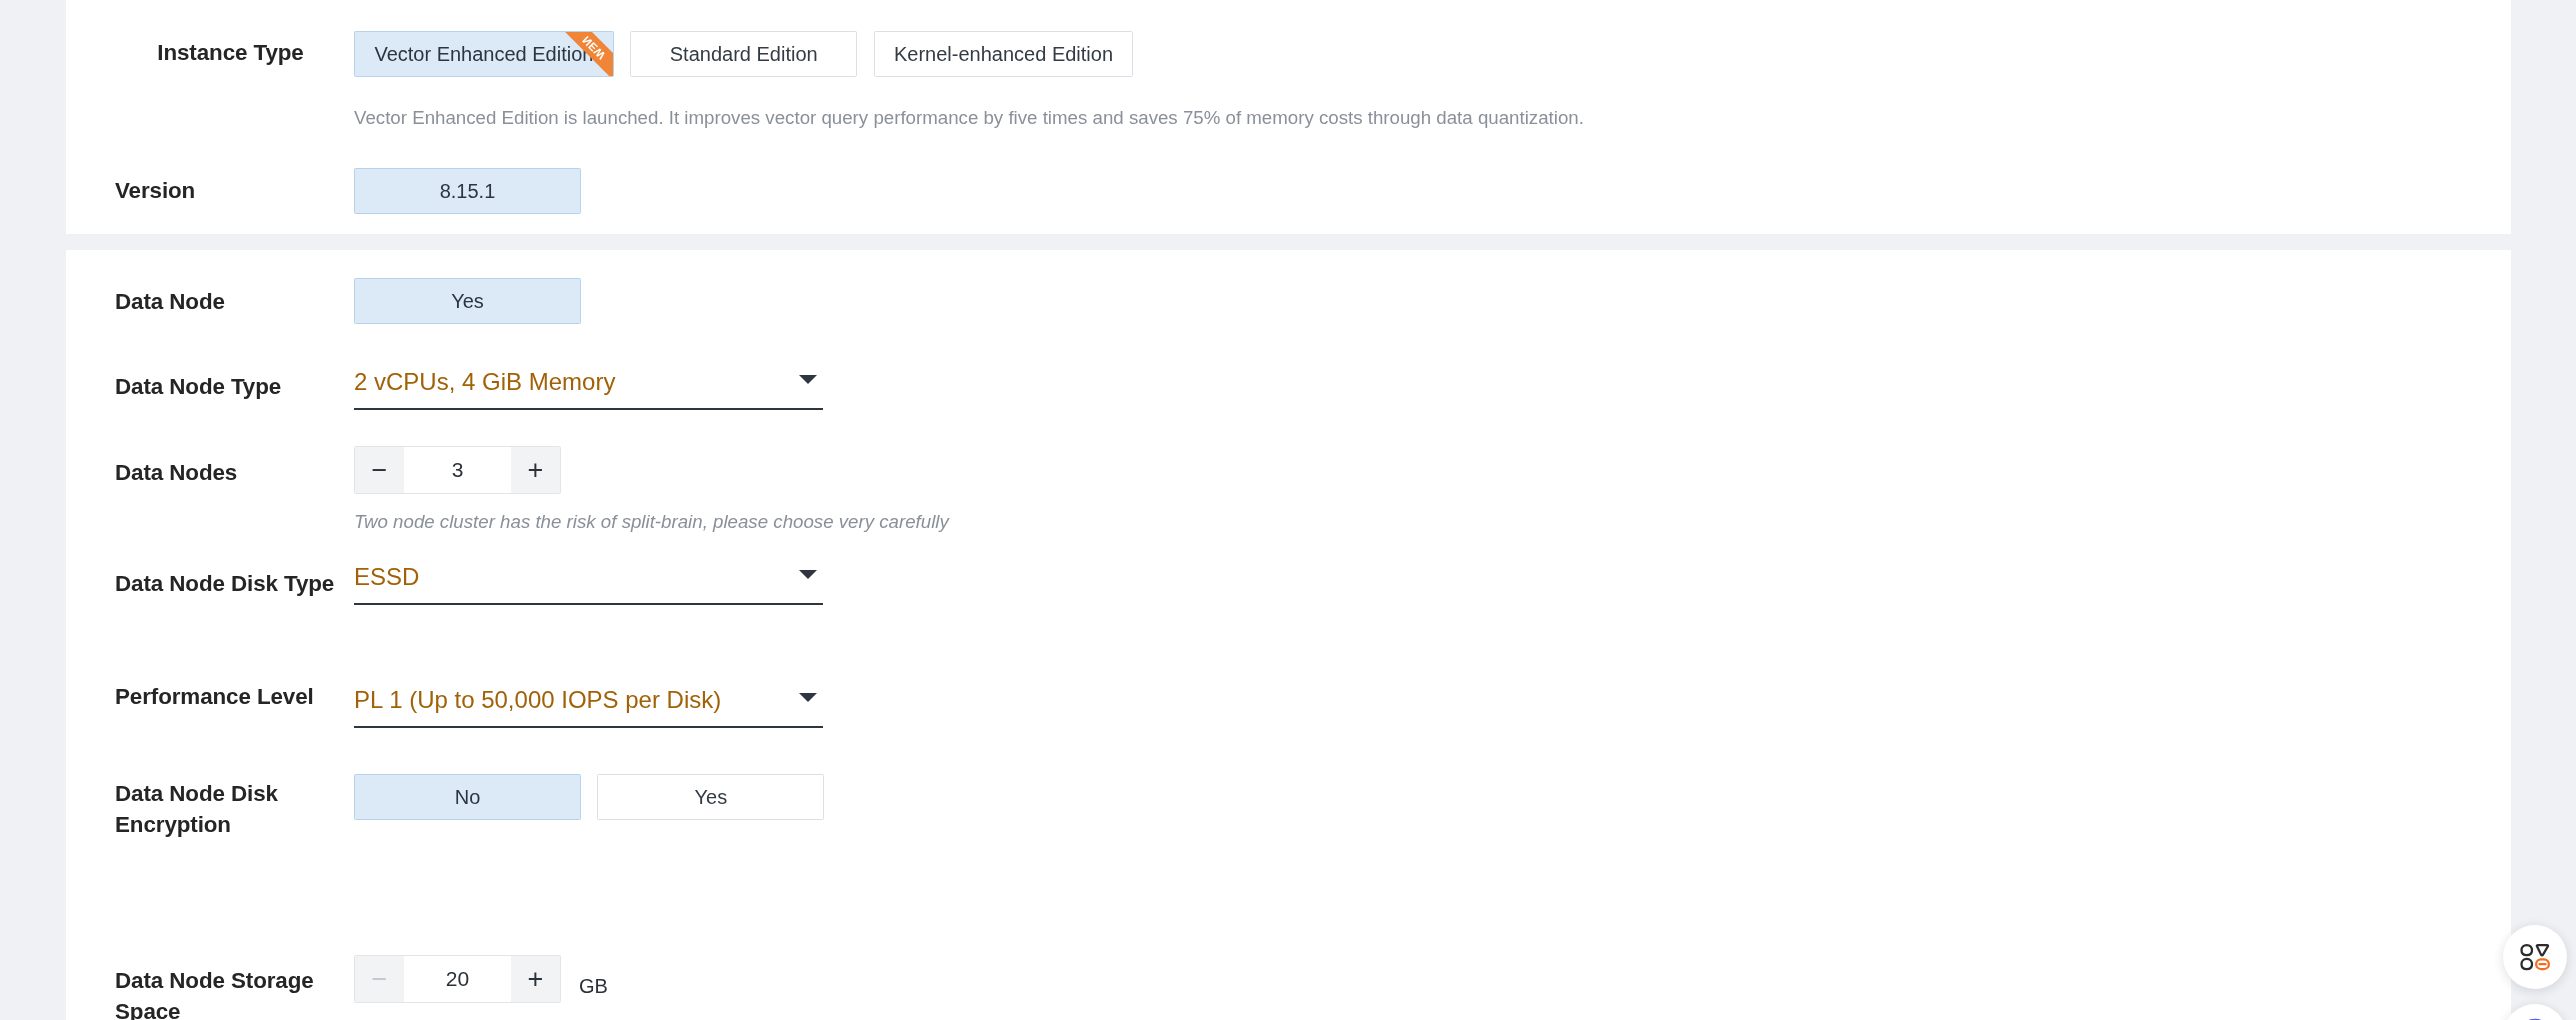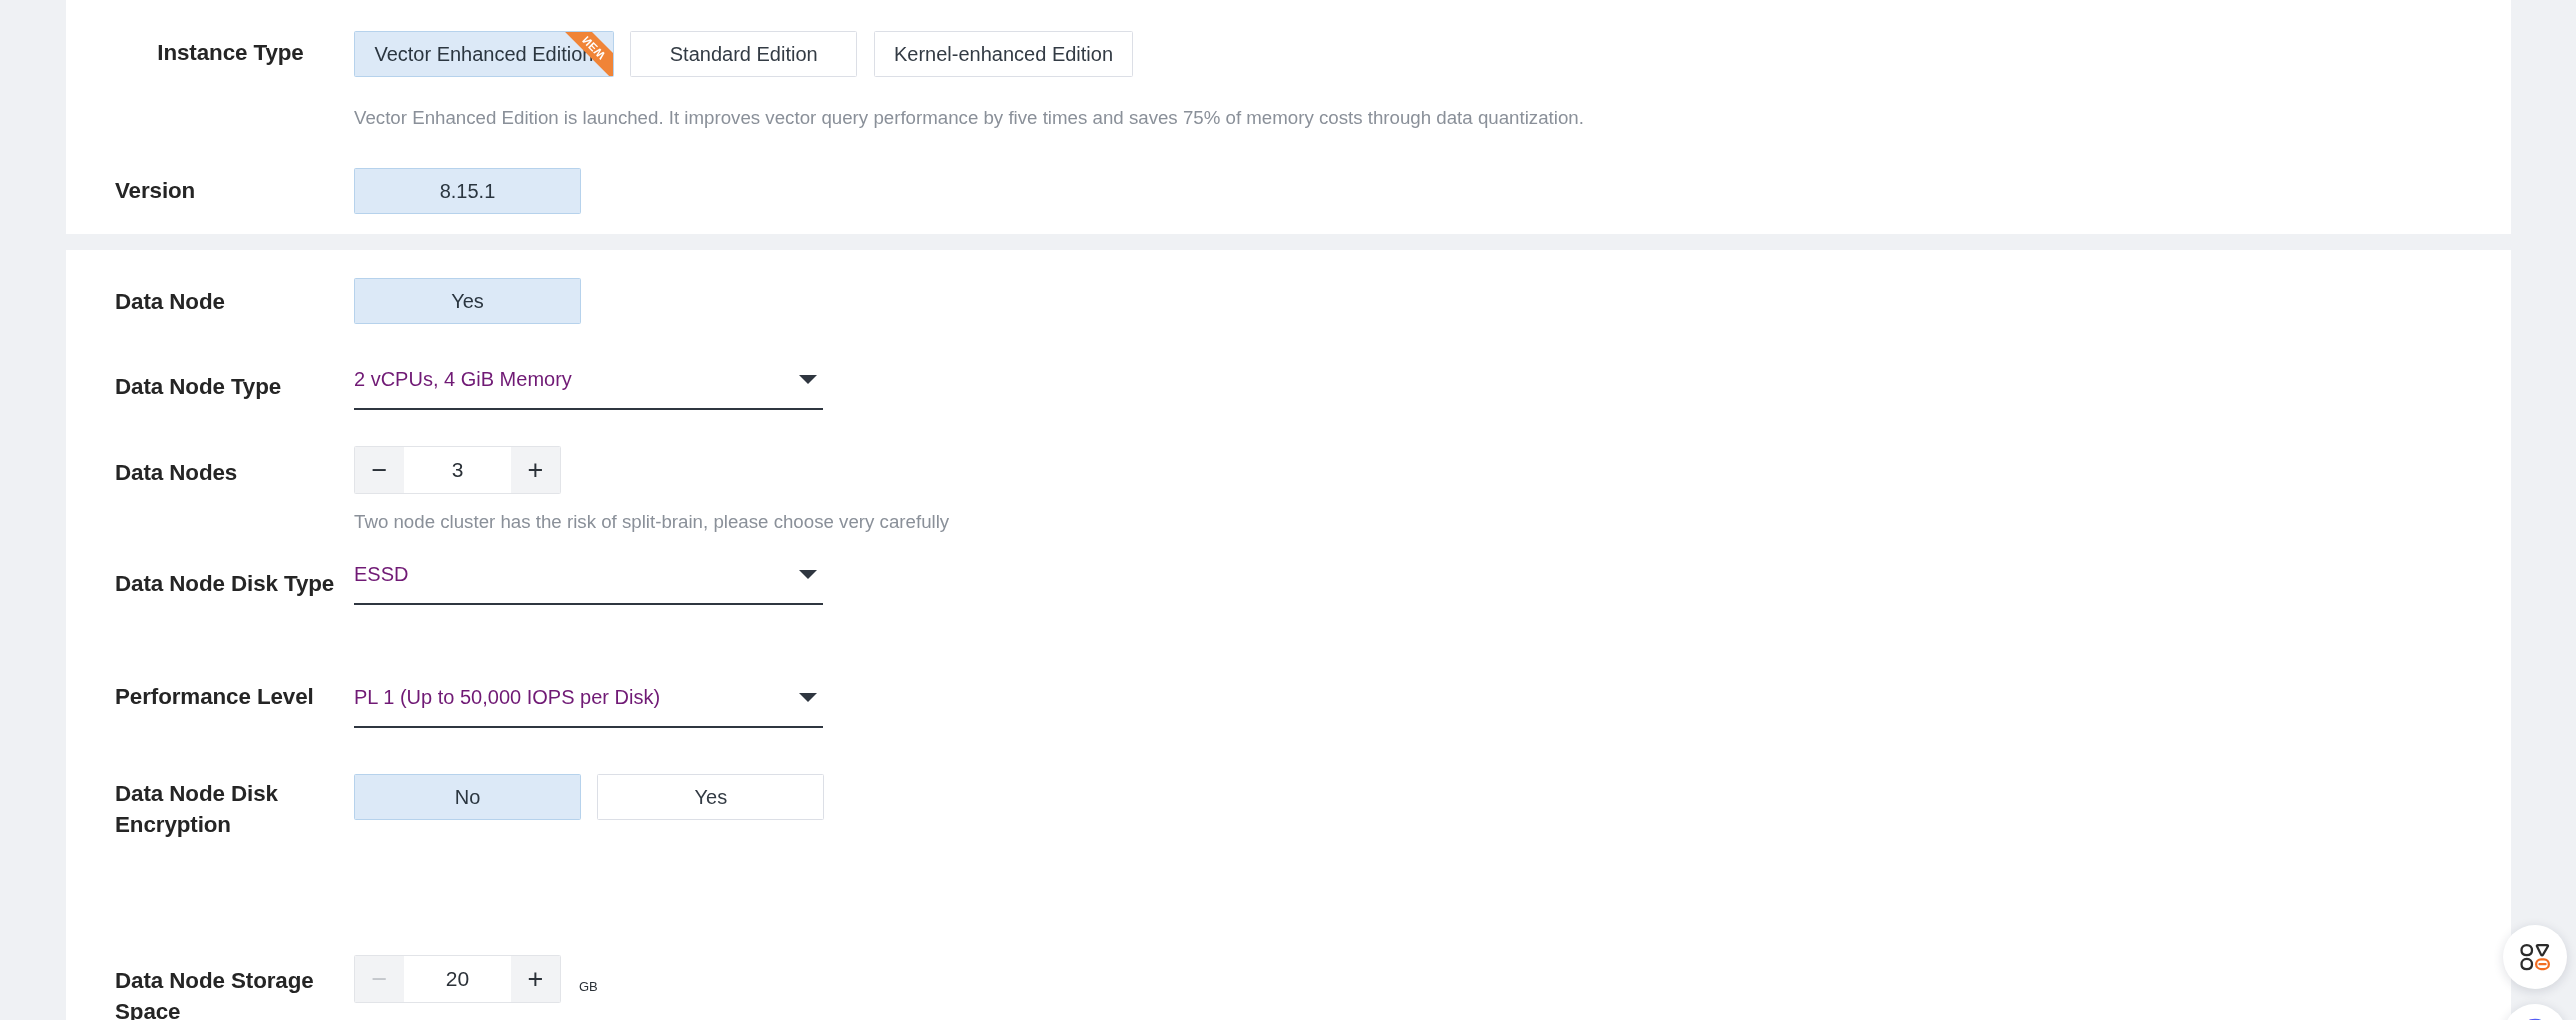--- a/index.html
+++ b/index.html
@@ -115,22 +115,22 @@
   .select {
     position: relative;
     width: 469px;
     height: 45px;
     border-bottom: 2.2px solid #2f3640;
     display: flex;
     align-items: flex-start;
     cursor: pointer;
   }
   .select .value {
-    font-size: 20px;
-    color: #701a75;
+    font-size: 24px;
+    color: #a16207;
     padding-top: 3px;
     white-space: nowrap;
   }
   .select .caret {
     position: absolute;
     right: 6px;
     top: 10.4px;
     width: 0;
     height: 0;
     border-left: 9.7px solid transparent;
@@ -169,21 +169,21 @@
     height: 100%;
     background: #ffffff;
     display: flex;
     align-items: center;
     justify-content: center;
     font-size: 21px;
     color: #2b3138;
   }
   .stepper-unit {
     margin-left: 18px;
-    font-size: 13px;
+    font-size: 20px;
     color: #2b3138;
     margin-top: 14px;
   }
   .stepper-wrap { display: flex; align-items: center; }
 
   
   .helper {
     position: absolute;
     left: 288px;
     font-size: 18.7px;
@@ -287,21 +287,21 @@
       <div class="row-label" style="top:39px;">Data Nodes</div>
 
       <div class="row-control" style="top:28px;">
         <div class="stepper">
           <div class="btn">−</div>
           <div class="num">3</div>
           <div class="btn">+</div>
         </div>
       </div>
 
-      <div class="helper" style="top:90px;">Two node cluster has the risk of split-brain, please choose very carefully</div>
+      <div class="helper" style="top:90px;font-style:italic;">Two node cluster has the risk of split-brain, please choose very carefully</div>
     </div>
 
     <div class="row" style="top:285px;height:112px;">
       <div class="row-label" style="top:33px;">Data Node Disk Type</div>
 
       <div class="row-control" style="top:25px;">
         <div class="select">
           <span class="value">ESSD</span>
           <span class="caret"></span>
         </div>

